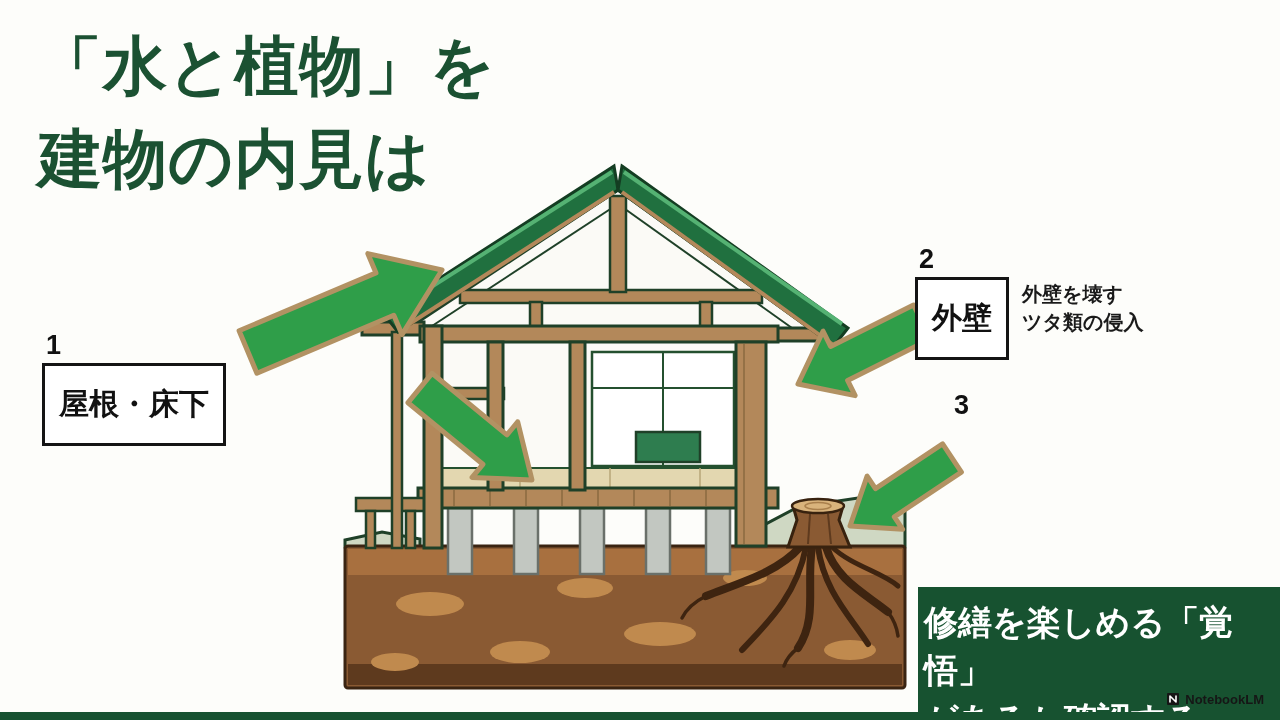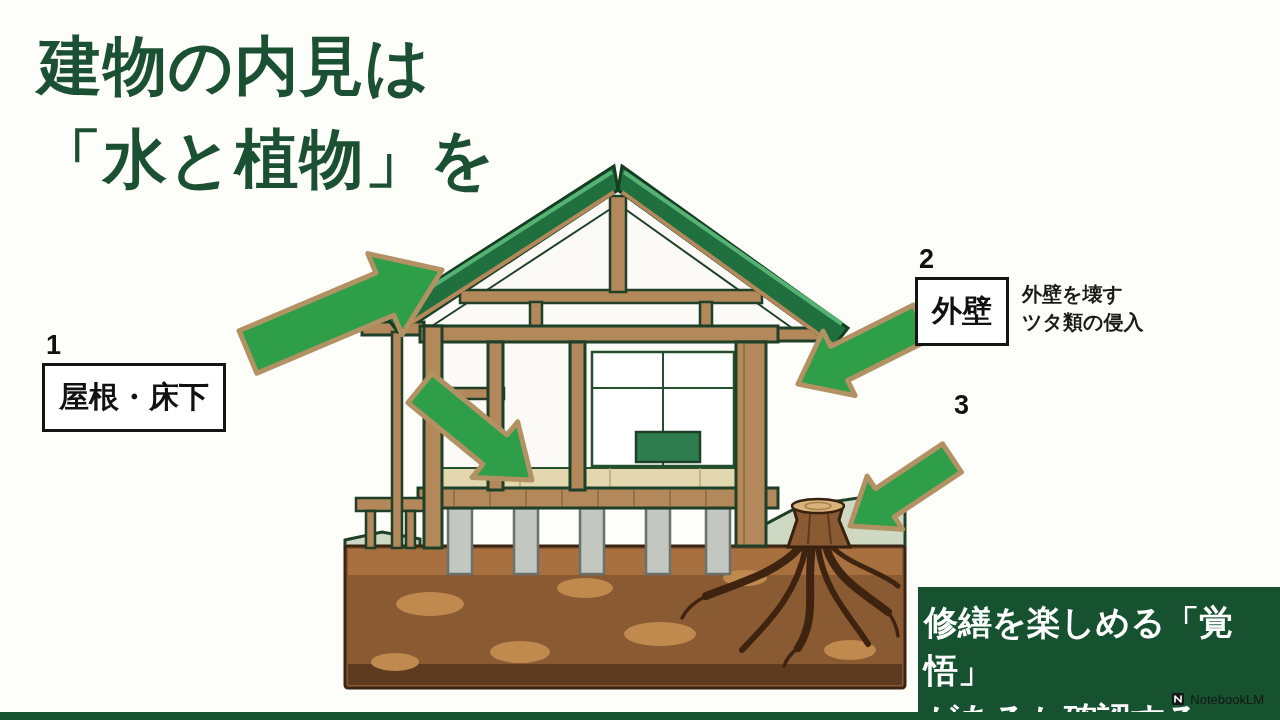--- a/index.html
+++ b/index.html
@@ -19,21 +19,21 @@
 
   .callout{ position:absolute; }
   .callout-number{
     font-size:27px; font-weight:800; color:#111;
     margin:0 0 4px 4px; line-height:1;
   }
   .callout-row{ display:flex; align-items:flex-start; }
   .callout-box{
     background:#ffffff; border:3px solid var(--box-border,#141414);
     color:#111; font-weight:800; font-size:30px; line-height:1.15;
-    padding:14px 14px; white-space:nowrap;
+    padding:21px 14px; white-space:nowrap;
   }
   .callout-desc{
     font-size:20px; font-weight:600; color:#1a1a1a; line-height:1.42;
     margin-left:13px; padding-top:3px; white-space:pre-line;
   }
 
   .conclusion{
     position:absolute; left:918px; top:587px; width:376px;
     background:var(--banner-green,#175230); color:#ffffff;
     font-size:34px; font-weight:800; line-height:1.42;
@@ -41,21 +41,21 @@
   }
 
   .bottom-bar{
     position:absolute; left:0; bottom:0; width:100%; height:8px;
     background:var(--banner-green,#175230);
   }
 
   .watermark{
     position:absolute; right:16px; bottom:13px;
     display:flex; align-items:flex-start; gap:5px;
-    font-size:13px; font-weight:400; color:#161616;
+    font-size:13px; font-weight:700; color:#161616;
   }
 
   
   .wood{ fill:var(--wood-tan,#b3885a); stroke:#1f4028; stroke-width:3; }
   .wood-thin{ fill:var(--wood-tan,#b3885a); stroke:#1f4028; stroke-width:2.5; }
   .concrete{ fill:#c2c7c1; stroke:#6a706a; stroke-width:2.5; }
   .roofslab{ fill:var(--roof-green,#20703f); stroke:#143d22; stroke-width:3; }
   .sage{ fill:#cfd8c3; stroke:#1f4028; stroke-width:3; }
   .arrow{ fill:var(--arrow-green,#2f9e49); stroke:var(--arrow-outline,#b29263);
           stroke-width:5; stroke-linejoin:round; }
@@ -180,22 +180,22 @@
 
     <g>
       <polygon class="arrow" points="256.9,373.2 393.8,315.3 402.0,334.6 442,270 367.8,253.6 376.0,272.9 239.1,330.8"></polygon>
       <polygon class="arrow" points="408.0,402.7 482.9,464.3 472.1,477.4 532,480 517.7,421.8 506.9,434.9 432.0,373.3"></polygon>
       <polygon class="arrow" points="913.5,305.0 830.6,346.4 823.0,331.2 798,384 855.2,395.6 847.6,380.4 930.5,339.0"></polygon>
       <polygon class="arrow" points="942.6,443.9 875.5,488.6 867.1,476.1 850,526 902.7,529.3 894.3,516.8 961.4,472.1"></polygon>
     </g>
   </svg>
 
   <div class="title">
+    <div>「水と植物」を</div>
     <div>建物の内見は</div>
-    <div>「水と植物」を</div>
   </div>
 
   <div class="callout" style="left:42px; top:332px;">
     <div class="callout-number">1</div>
     <div class="callout-row">
       <div class="callout-box">屋根・床下</div>
     </div>
   </div>
 
   <div class="callout" style="left:915px; top:246px;">

